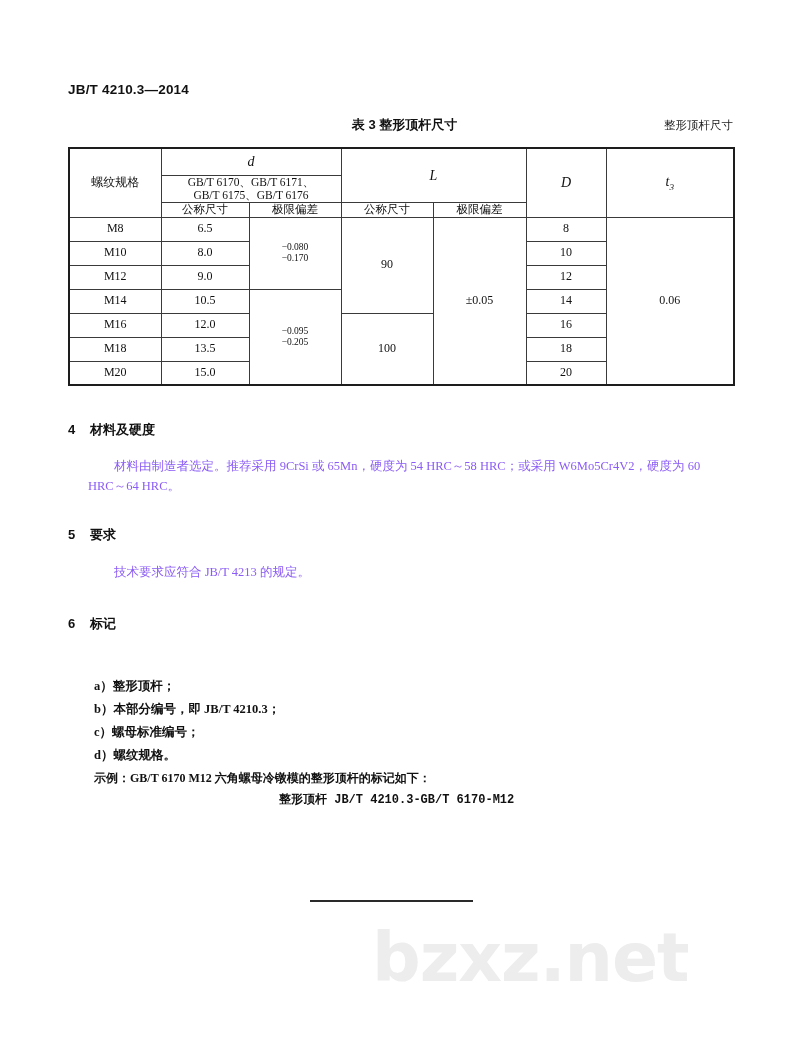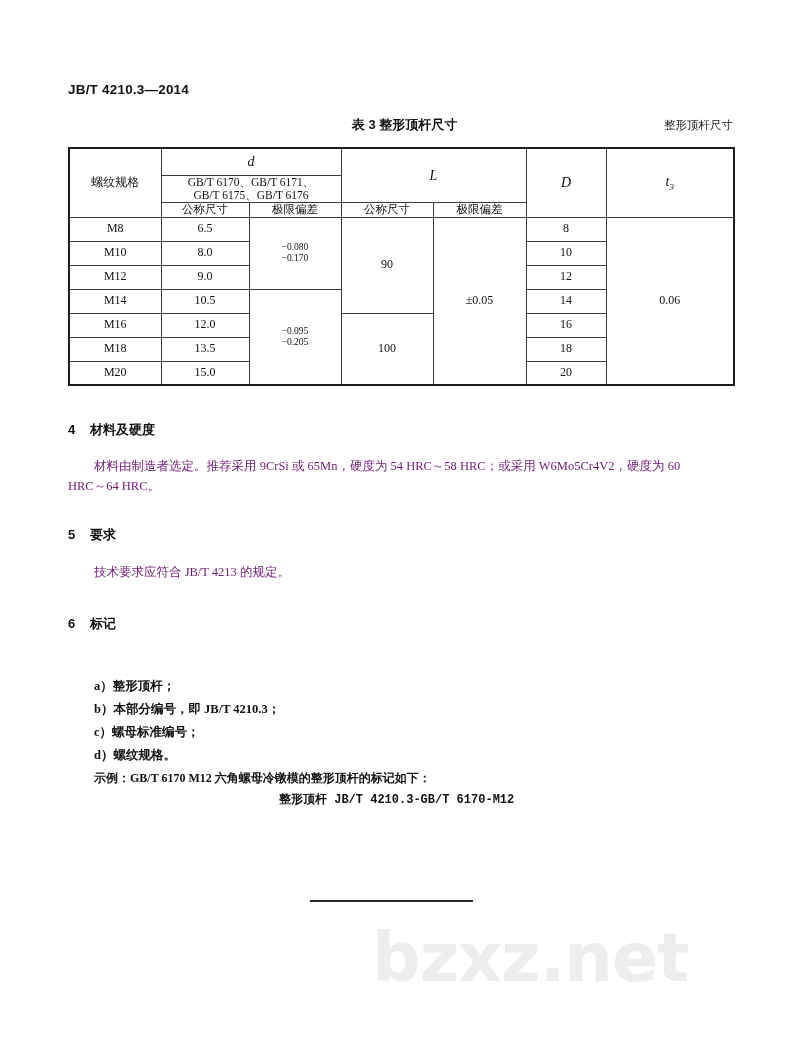--- a/index.html
+++ b/index.html
@@ -124,22 +124,23 @@
     font-family: "Liberation Sans", sans-serif;
     font-weight: bold;
     font-size: 13px;
   }
   .sec-head .num { display: inline-block; width: 22px; }
 
   .para {
     position: absolute;
     font-size: 12.5px;
     line-height: 1.62;
-    color: #701a75;
-    font-family: "Liberation Serif", serif;
+    color: #8b5cf6;
+    font-family: "Liberation Serif", serif;
+    margin-left: 20px;
   }
   .para.indent { text-indent: 26px; }
 
   .list-item {
     position: absolute;
     font-size: 12.5px;
     font-family: "Liberation Serif", serif;
     font-weight: bold;
   }
   .example-line {

